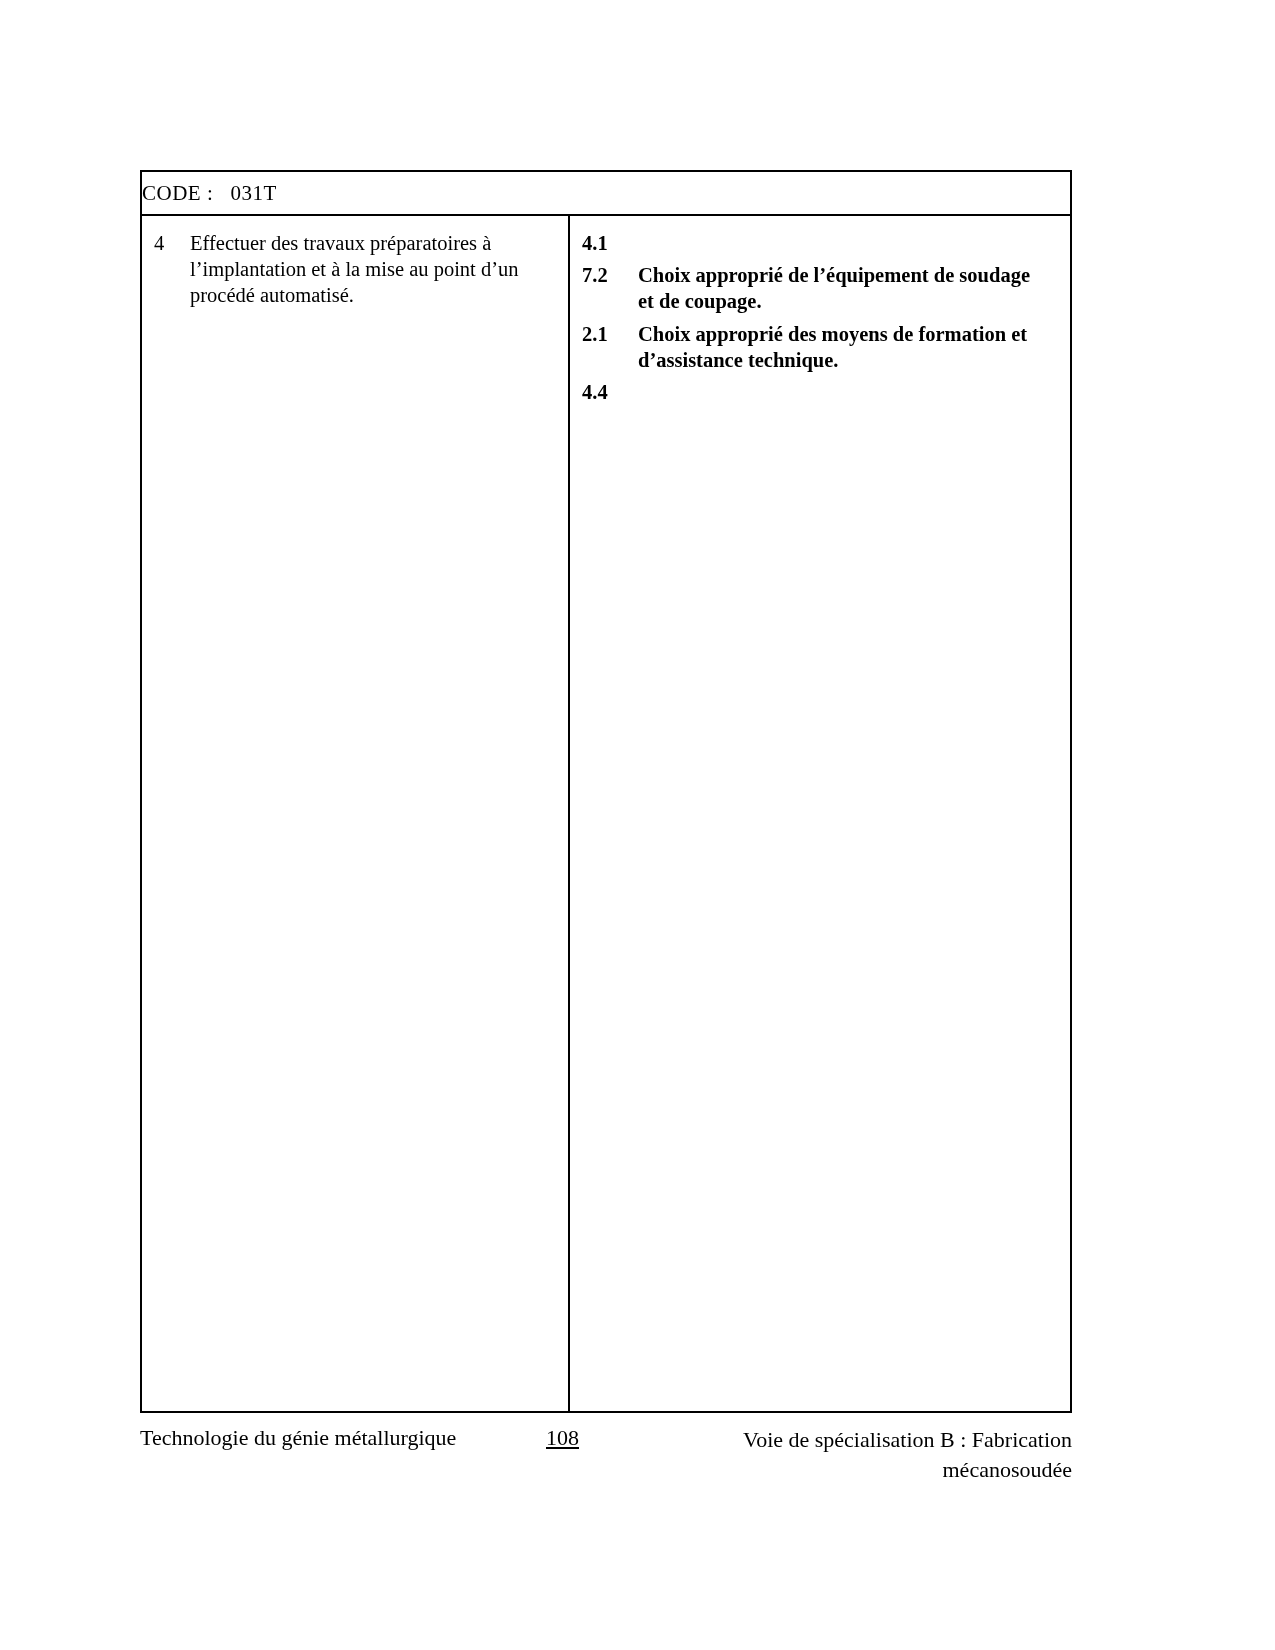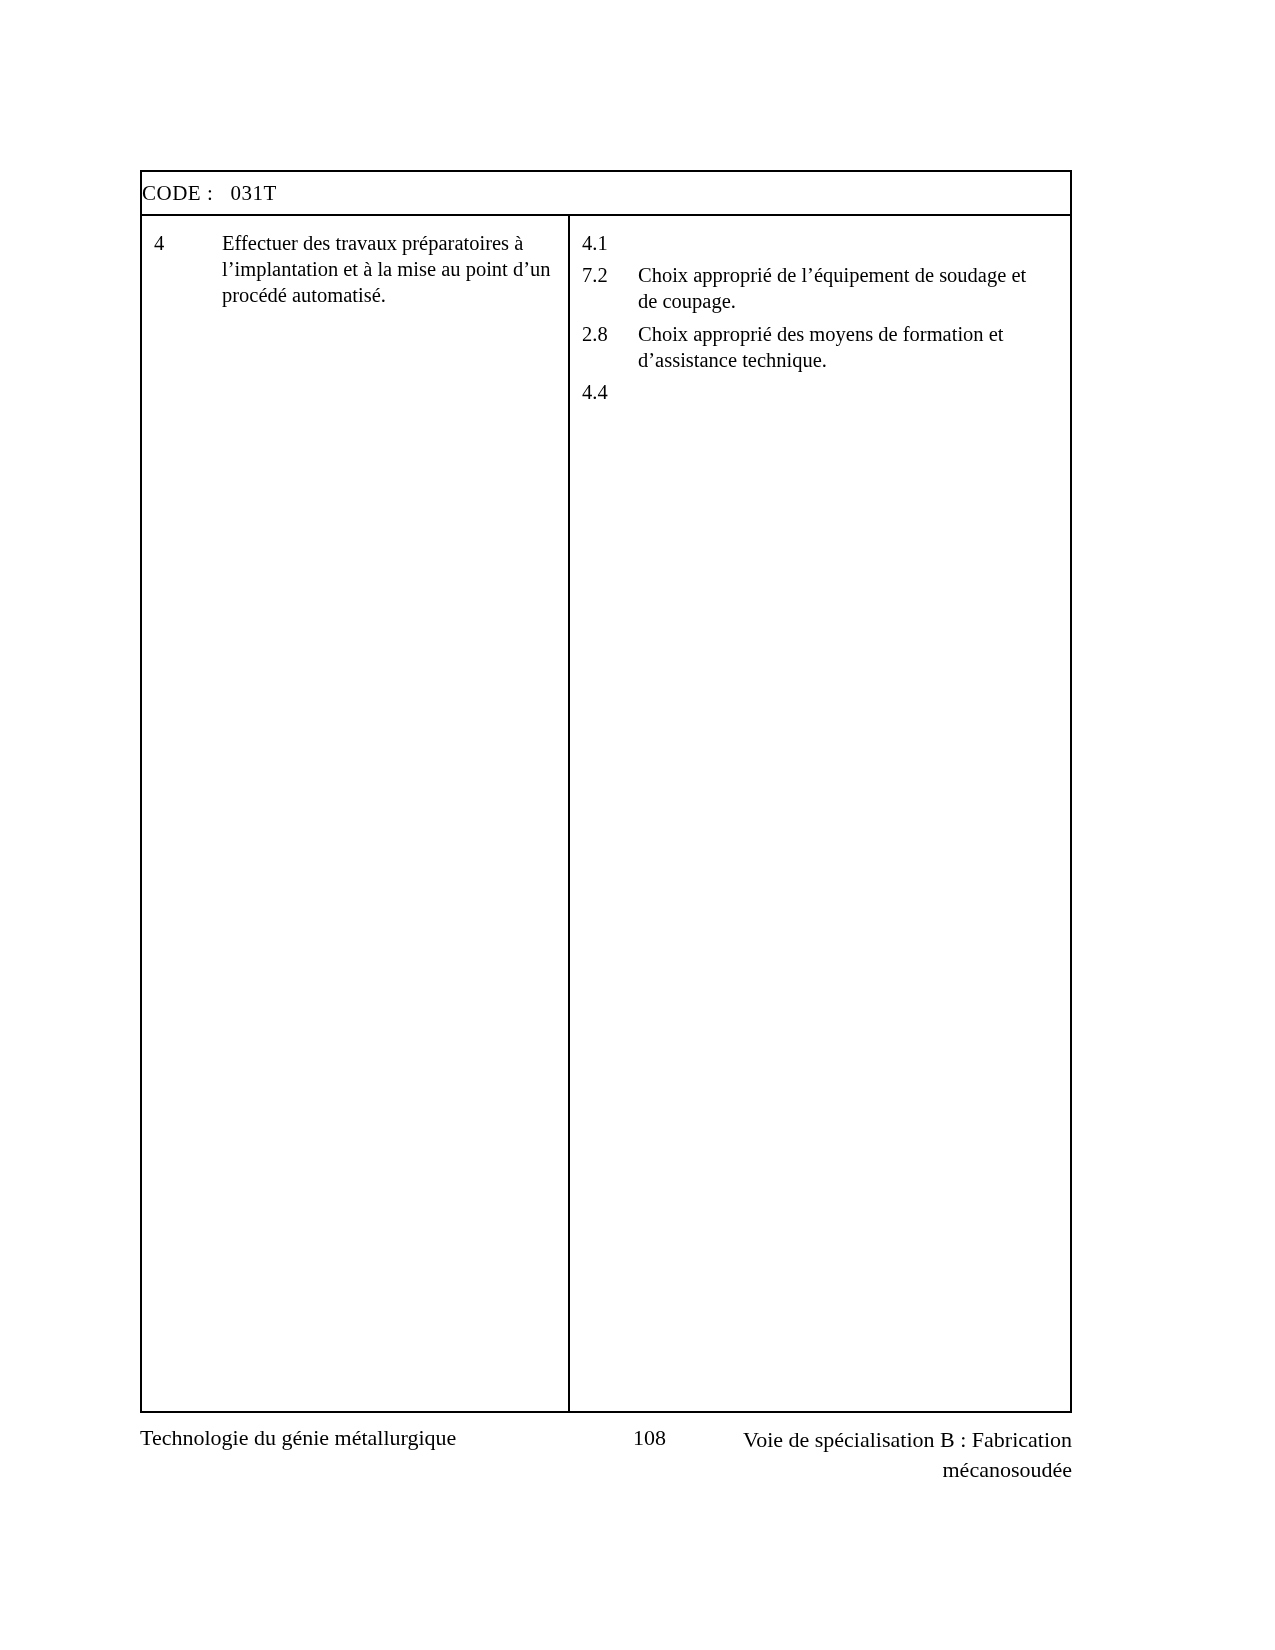--- a/index.html
+++ b/index.html
@@ -51,20 +51,21 @@
   .col-left {
     width: 428px;
     box-sizing: border-box;
     border-right: 2px solid #000000;
     padding: 14px 12px 10px 12px;
   }
   .col-right {
     flex: 1;
     box-sizing: border-box;
     padding: 14px 24px 10px 12px;
+    font-weight: bold;
   }
   .item {
     display: flex;
     align-items: flex-start;
     margin-bottom: 6px;
   }
   .item-num {
     font-size: 20.5px;
     line-height: 1.28;
     flex: 0 0 auto;
@@ -77,21 +78,20 @@
     width: 56px;
   }
   .item-text {
     font-size: 20.5px;
     line-height: 1.28;
     font-family: "Liberation Serif", serif;
     text-align: left;
   }
   .col-left .item-text {
     max-width: 340px;
-    margin-left: 32px;
   }
   .col-right .item-text {
     max-width: 430px;
   }
   .footer {
     position: absolute;
     left: 140px;
     top: 1425px;
     width: 932px;
     display: flex;
@@ -99,21 +99,22 @@
     align-items: flex-start;
     font-size: 22px;
     font-family: "Liberation Serif", serif;
   }
   .footer-left {
     width: 330px;
     text-align: left;
   }
   .footer-center {
     width: 120px;
-    text-align: right;
+    text-align: left;
+    text-decoration: underline;
   }
   .footer-right {
     width: 330px;
     text-align: right;
     line-height: 1.35;
   }
 </style>
 </head>
 <body>
 
@@ -139,21 +140,21 @@
 
       <div class="col-right">
         <div class="item">
           <span class="item-num">4.1</span>
         </div>
         <div class="item">
           <span class="item-num">7.2</span>
           <span class="item-text">Choix approprié de l’équipement de soudage et de coupage.</span>
         </div>
         <div class="item">
-          <span class="item-num">2.8</span>
+          <span class="item-num">2.1</span>
           <span class="item-text">Choix approprié des moyens de formation et d’assistance technique.</span>
         </div>
         <div class="item">
           <span class="item-num">4.4</span>
         </div>
       </div>
 
     </div>
   </div>
 

